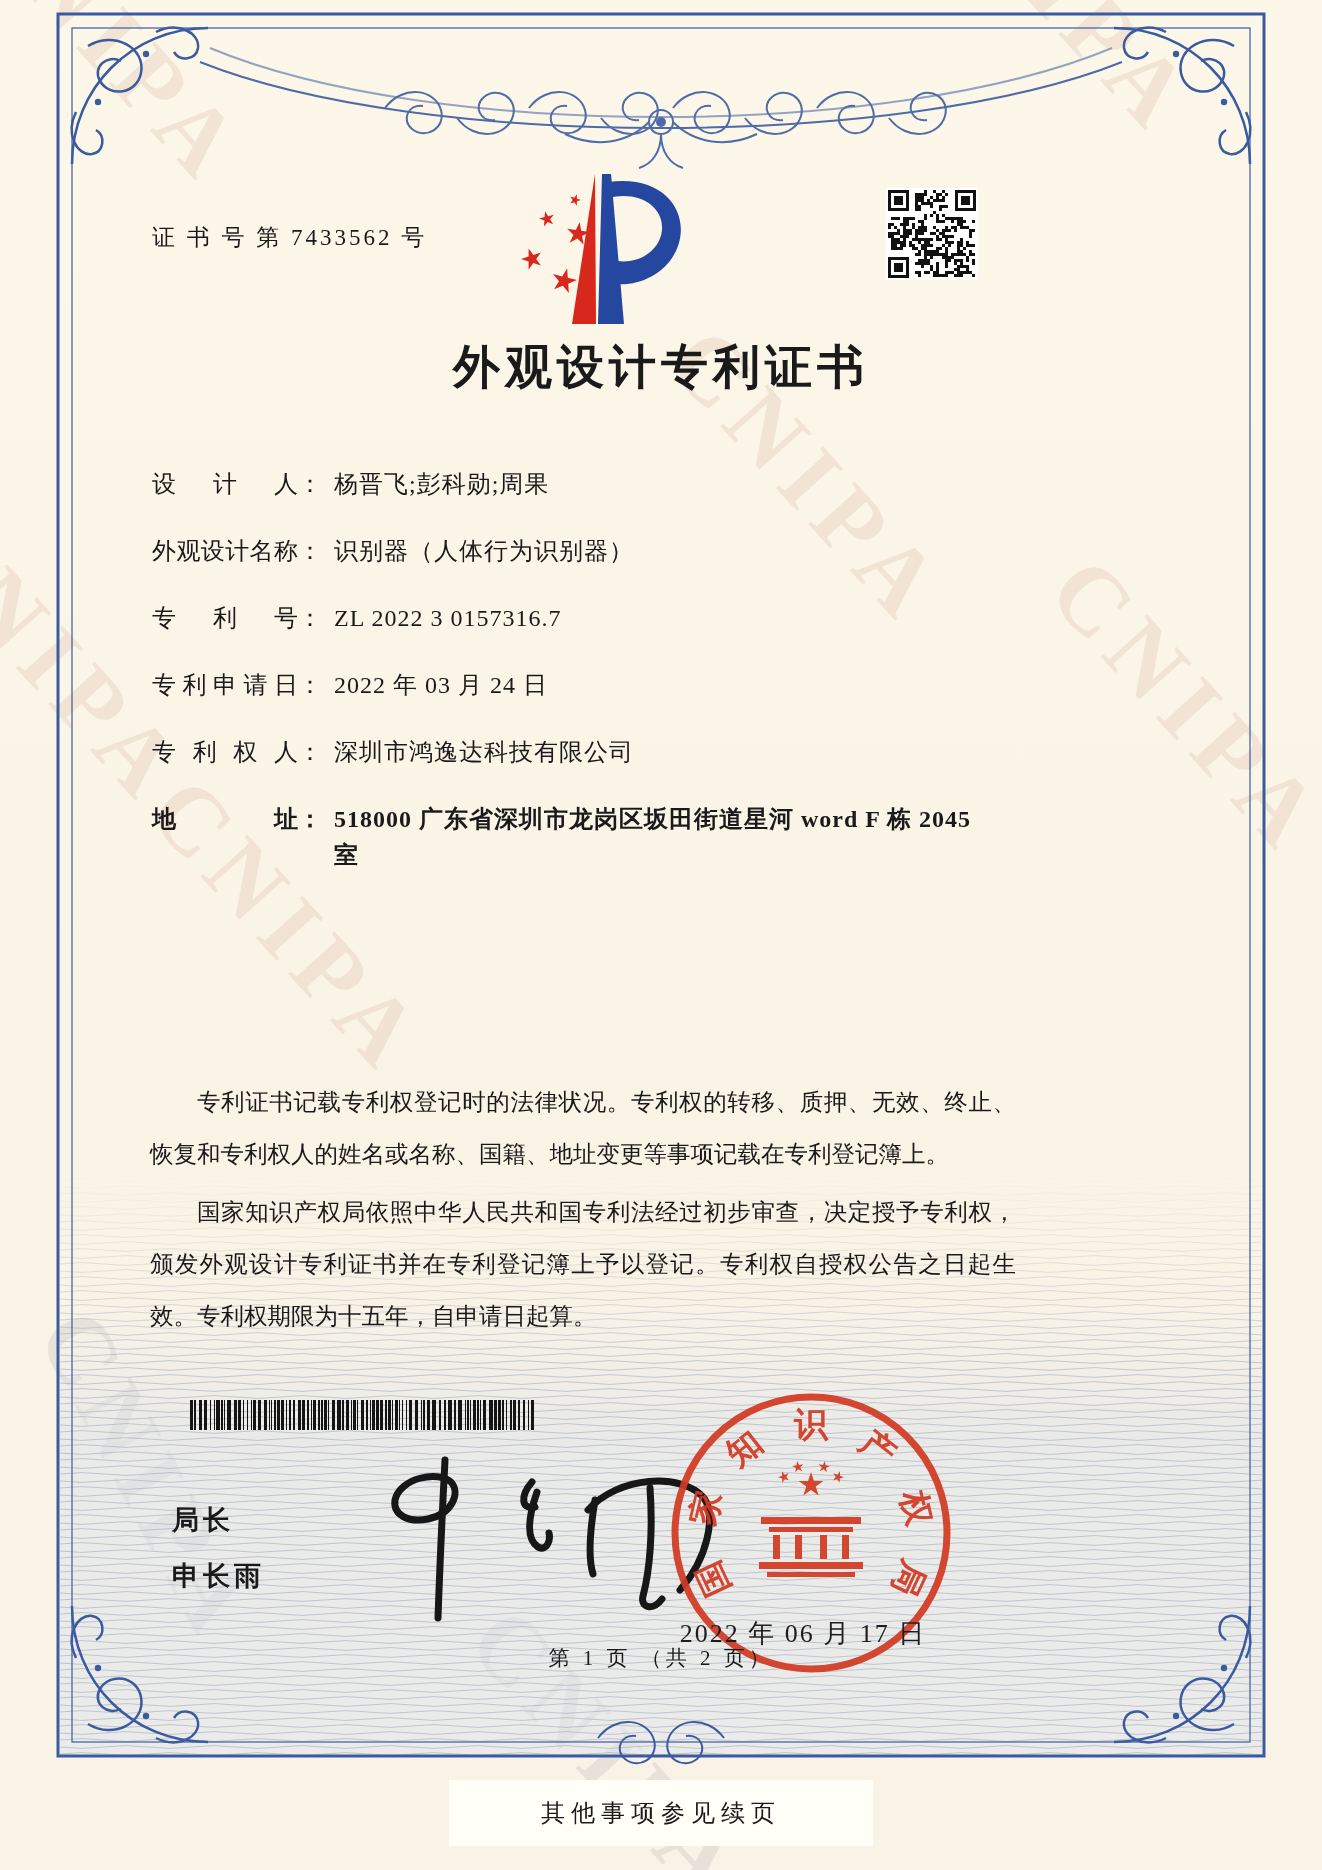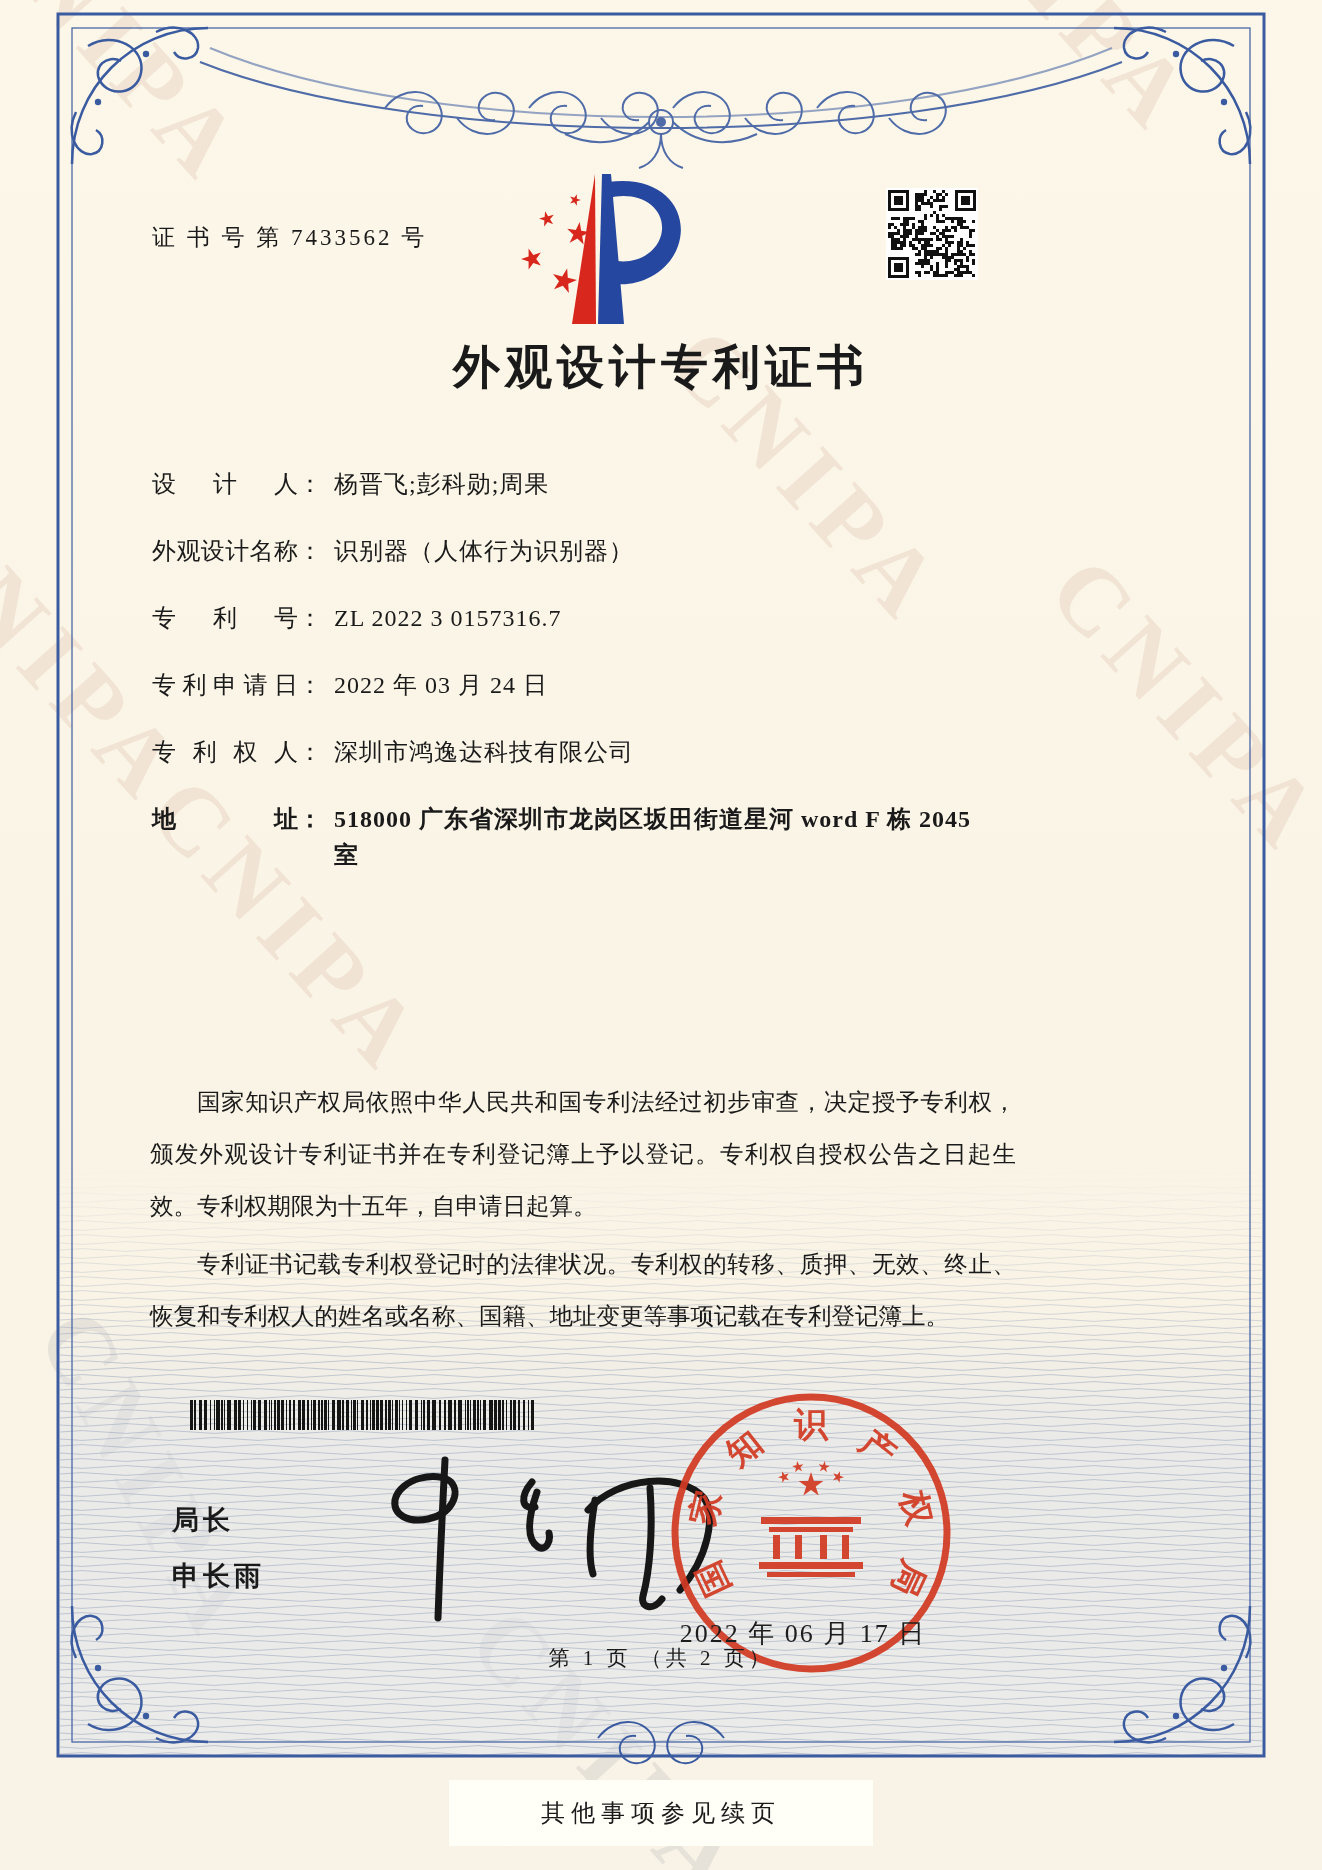--- a/index.html
+++ b/index.html
@@ -566,22 +566,22 @@
     <span class="flabel">专利权人</span><span class="fcolon">：</span>
     <span class="fvalue">深圳市鸿逸达科技有限公司</span>
   </div>
   <div class="frow address">
     <span class="flabel">地址</span><span class="fcolon">：</span>
     <span class="fvalue"><div>518000 广东省深圳市龙岗区坂田街道星河 word F 栋 2045</div><div>室</div></span>
   </div>
 </div>
 
 <div class="abs body-text">
+  <p>专利证书记载专利权登记时的法律状况。专利权的转移、质押、无效、终止、恢复和专利权人的姓名或名称、国籍、地址变更等事项记载在专利登记簿上。</p>
   <p>国家知识产权局依照中华人民共和国专利法经过初步审查，决定授予专利权，颁发外观设计专利证书并在专利登记簿上予以登记。专利权自授权公告之日起生效。专利权期限为十五年，自申请日起算。</p>
-  <p>专利证书记载专利权登记时的法律状况。专利权的转移、质押、无效、终止、恢复和专利权人的姓名或名称、国籍、地址变更等事项记载在专利登记簿上。</p>
 </div>
 
 <svg class="abs barcode" width="348" height="30" viewBox="0 0 348 30">
     <g id="bars">
       <rect x="0" y="0" width="3" height="30"></rect>
       <rect x="4" y="0" width="2" height="30"></rect>
       <rect x="9" y="0" width="3" height="30"></rect>
       <rect x="14" y="0" width="3" height="30"></rect>
       <rect x="20" y="0" width="1" height="30"></rect>
       <rect x="24" y="0" width="1" height="30"></rect>

